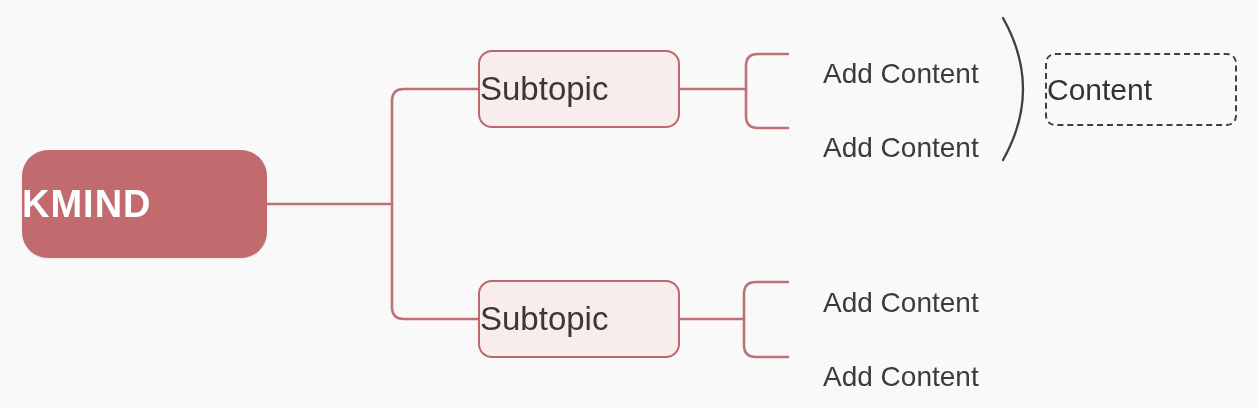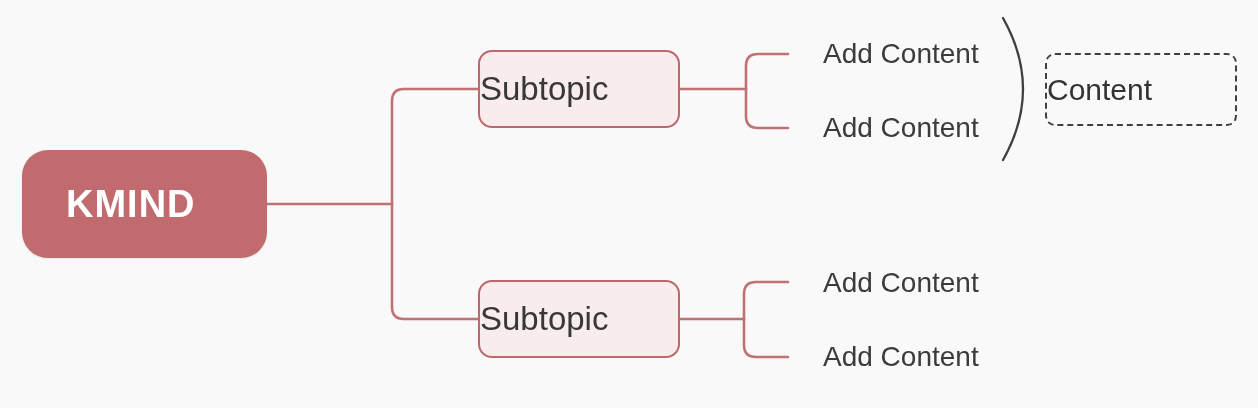--- a/index.html
+++ b/index.html
@@ -45,39 +45,39 @@
     text-align:center;
   }
   .root-node{
     left:22px;top:150px;width:245px;height:108px;
     background:var(--root-fill);
     border-radius:26px;
     color:var(--root-text);
     font-size:38px;font-weight:700;letter-spacing:1px;
     box-shadow:0 1px 2px rgba(0,0,0,0.08);
     cursor:pointer;
-    padding-left:44px;
   }
   .subtopic-node{
     left:478px;width:202px;height:78px;
     background:var(--subtopic-fill);
     border:2px solid var(--subtopic-border);
     border-radius:14px;
     color:#383838;
     font-size:33px;
     cursor:pointer;
   }
   .subtopic-1{top:50px;}
   .subtopic-2{top:280px;}
   .add-content{
     position:absolute;
     left:823px;height:36px;line-height:36px;
     font-size:28px;color:var(--text-dark);
     white-space:nowrap;
     cursor:pointer;
+    margin-top:20px;
   }
   .ac-1{top:36px;}
   .ac-2{top:110px;}
   .ac-3{top:265px;}
   .ac-4{top:339px;}
   .summary-node{
     left:1045px;top:53px;width:192px;height:73px;
     border:2px dashed var(--summary-border);
     border-radius:10px;
     background:transparent;

